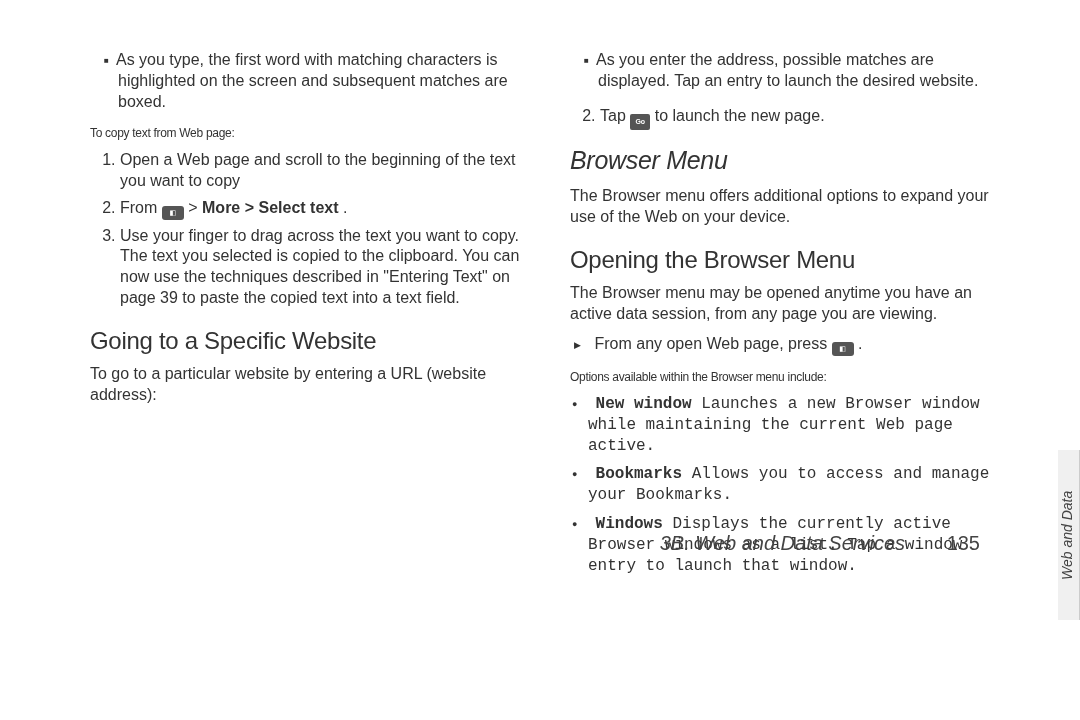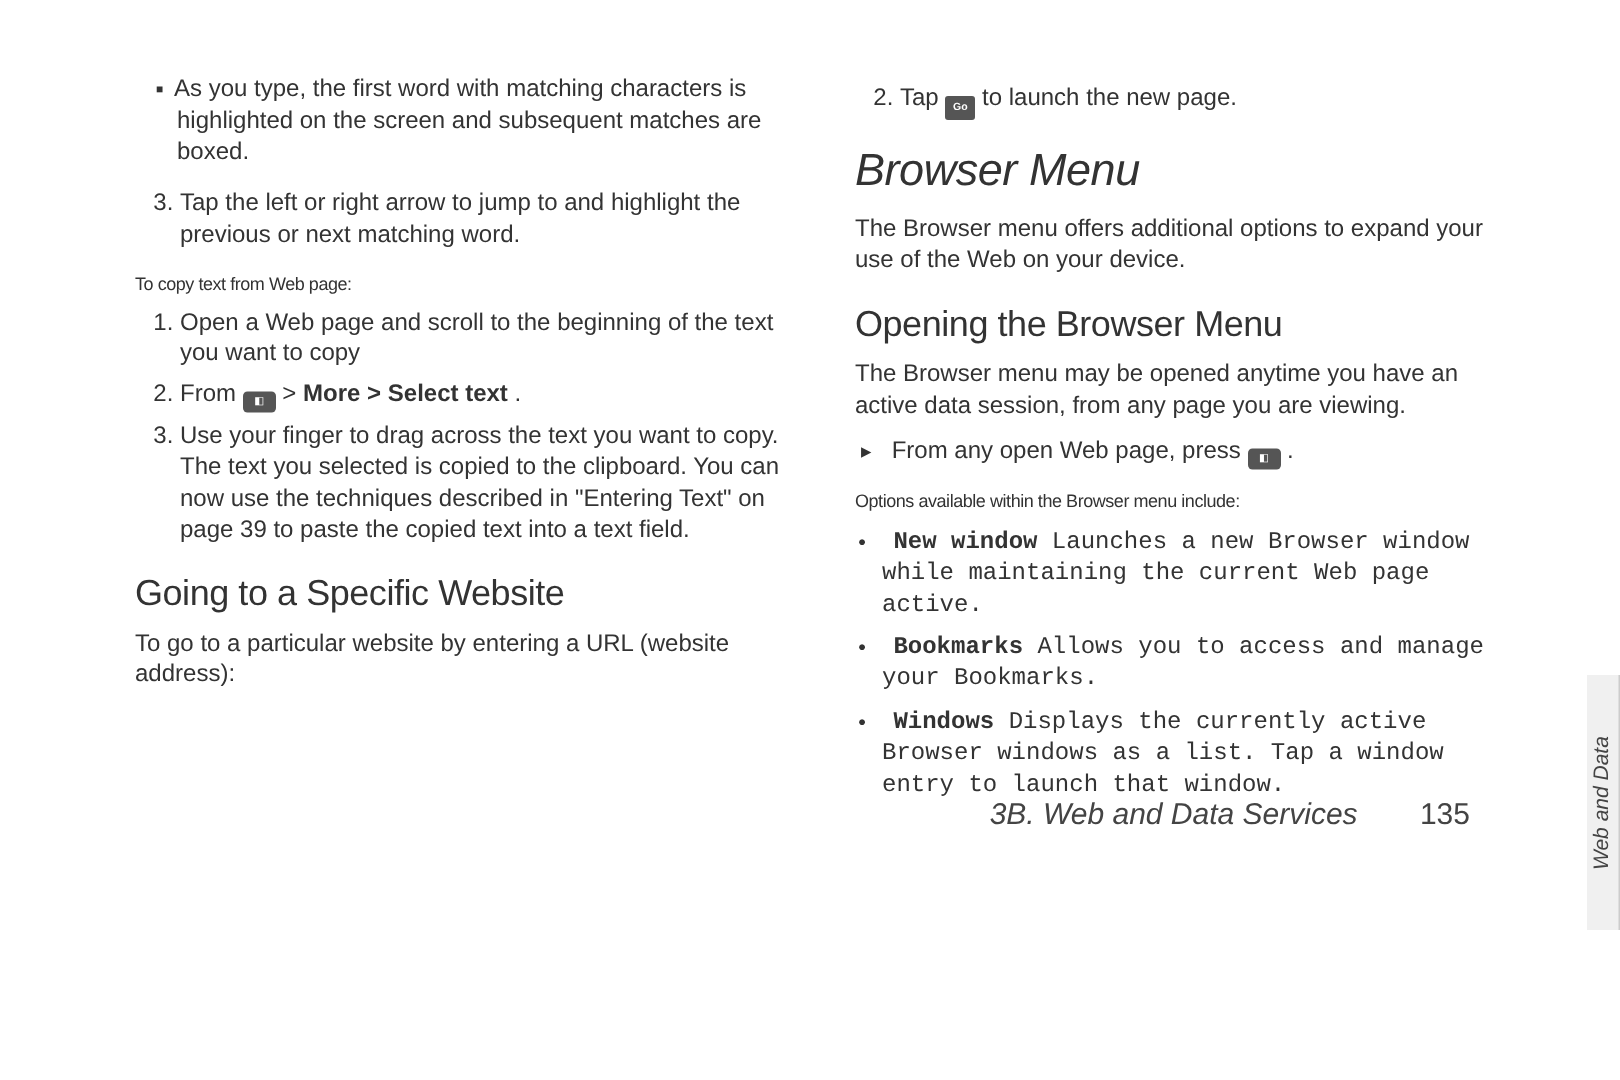--- a/index.html
+++ b/index.html
@@ -54,21 +54,21 @@
   }
   h2.subheading {
     font-weight: normal;
     font-size: 24px;
     margin: 16px 0 8px 0;
     letter-spacing: -0.3px;
   }
   h1.italic-heading {
     font-style: italic;
     font-weight: normal;
-    font-size: 30px;
+    font-size: 25px;
     margin: 14px 0 10px 0;
     letter-spacing: -0.3px;
   }
   .para {
     margin: 6px 0 10px 0;
   }
   .key-icon {
     display: inline-block;
     width: 22px;
     height: 14px;
@@ -157,23 +157,20 @@
 </head>
 <body>
 
 <div class="page">
   <div class="columns">
 
     <div class="col">
       <ul class="sub-bullets">
         <li>As you type, the first word with matching characters is highlighted on the screen and subsequent matches are boxed.</li>
       </ul>
-      <ol class="numbered" start="3">
-        <li>Tap the left or right arrow to jump to and highlight the previous or next matching word.</li>
-      </ol>
 
       <div class="sec-label">To copy text from Web page:</div>
       <ol class="numbered">
         <li>Open a Web page and scroll to the beginning of the text you want to copy</li>
         <li>
           <span>From </span>
           <span class="key-icon">◧</span>
           <span> &gt; </span>
           <strong>More</strong>
           <strong> &gt; </strong>
@@ -181,20 +178,23 @@
           <span>.</span>
         </li>
         <li>Use your finger to drag across the text you want to copy. The text you selected is copied to the clipboard. You can now use the techniques described in "Entering Text" on page 39 to paste the copied text into a text field.</li>
       </ol>
 
       <h2 class="subheading">Going to a Specific Website</h2>
       <div class="para">To go to a particular website by entering a URL (website address):</div>
     </div>
 
     <div class="col">
+      <ul class="sub-bullets">
+        <li>As you enter the address, possible matches are displayed. Tap an entry to launch the desired website.</li>
+      </ul>
       <ol class="numbered" start="2">
         <li>
           <span>Tap </span>
           <span class="go-icon">Go</span>
           <span> to launch the new page.</span>
         </li>
       </ol>
 
       <h1 class="italic-heading">Browser Menu</h1>
       <div class="para">The Browser menu offers additional options to expand your use of the Web on your device.</div>

